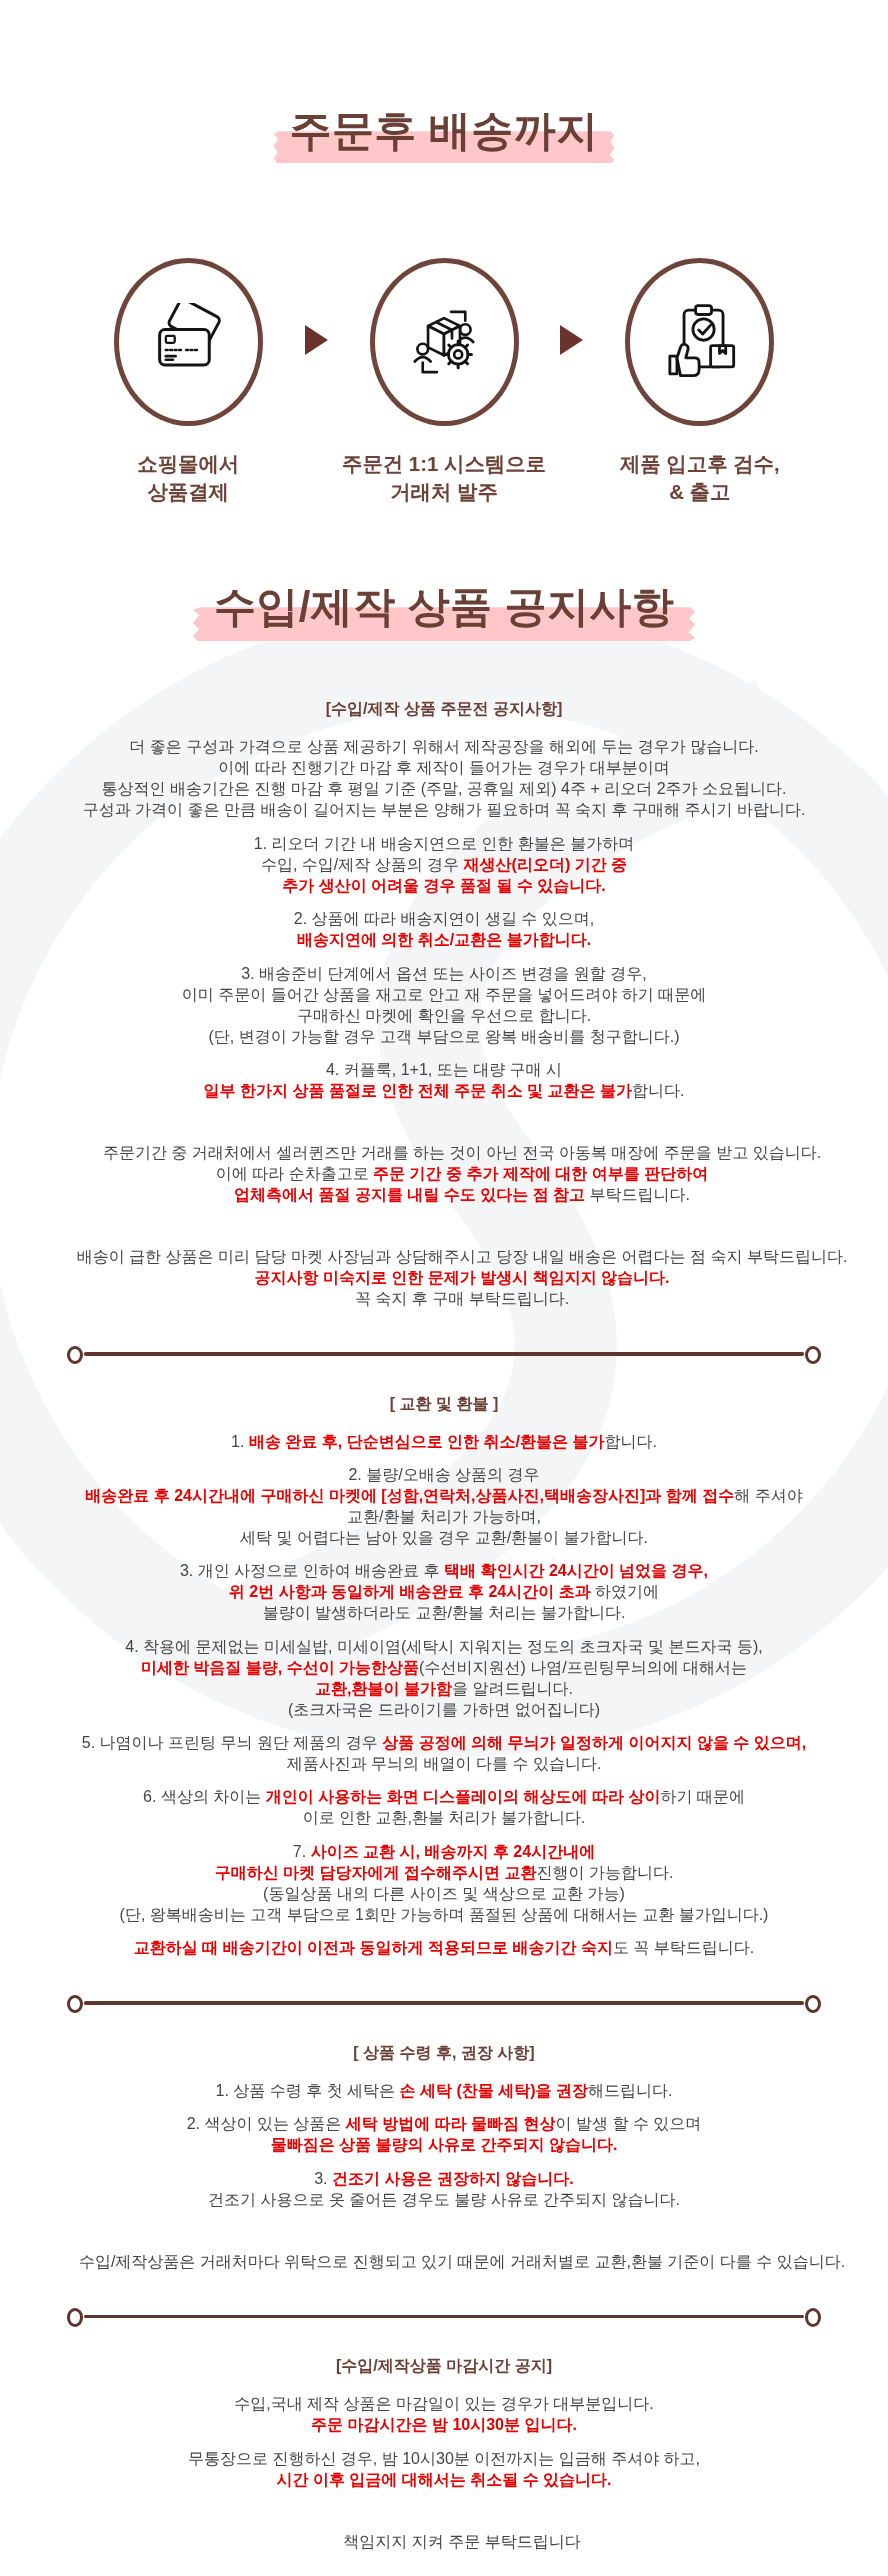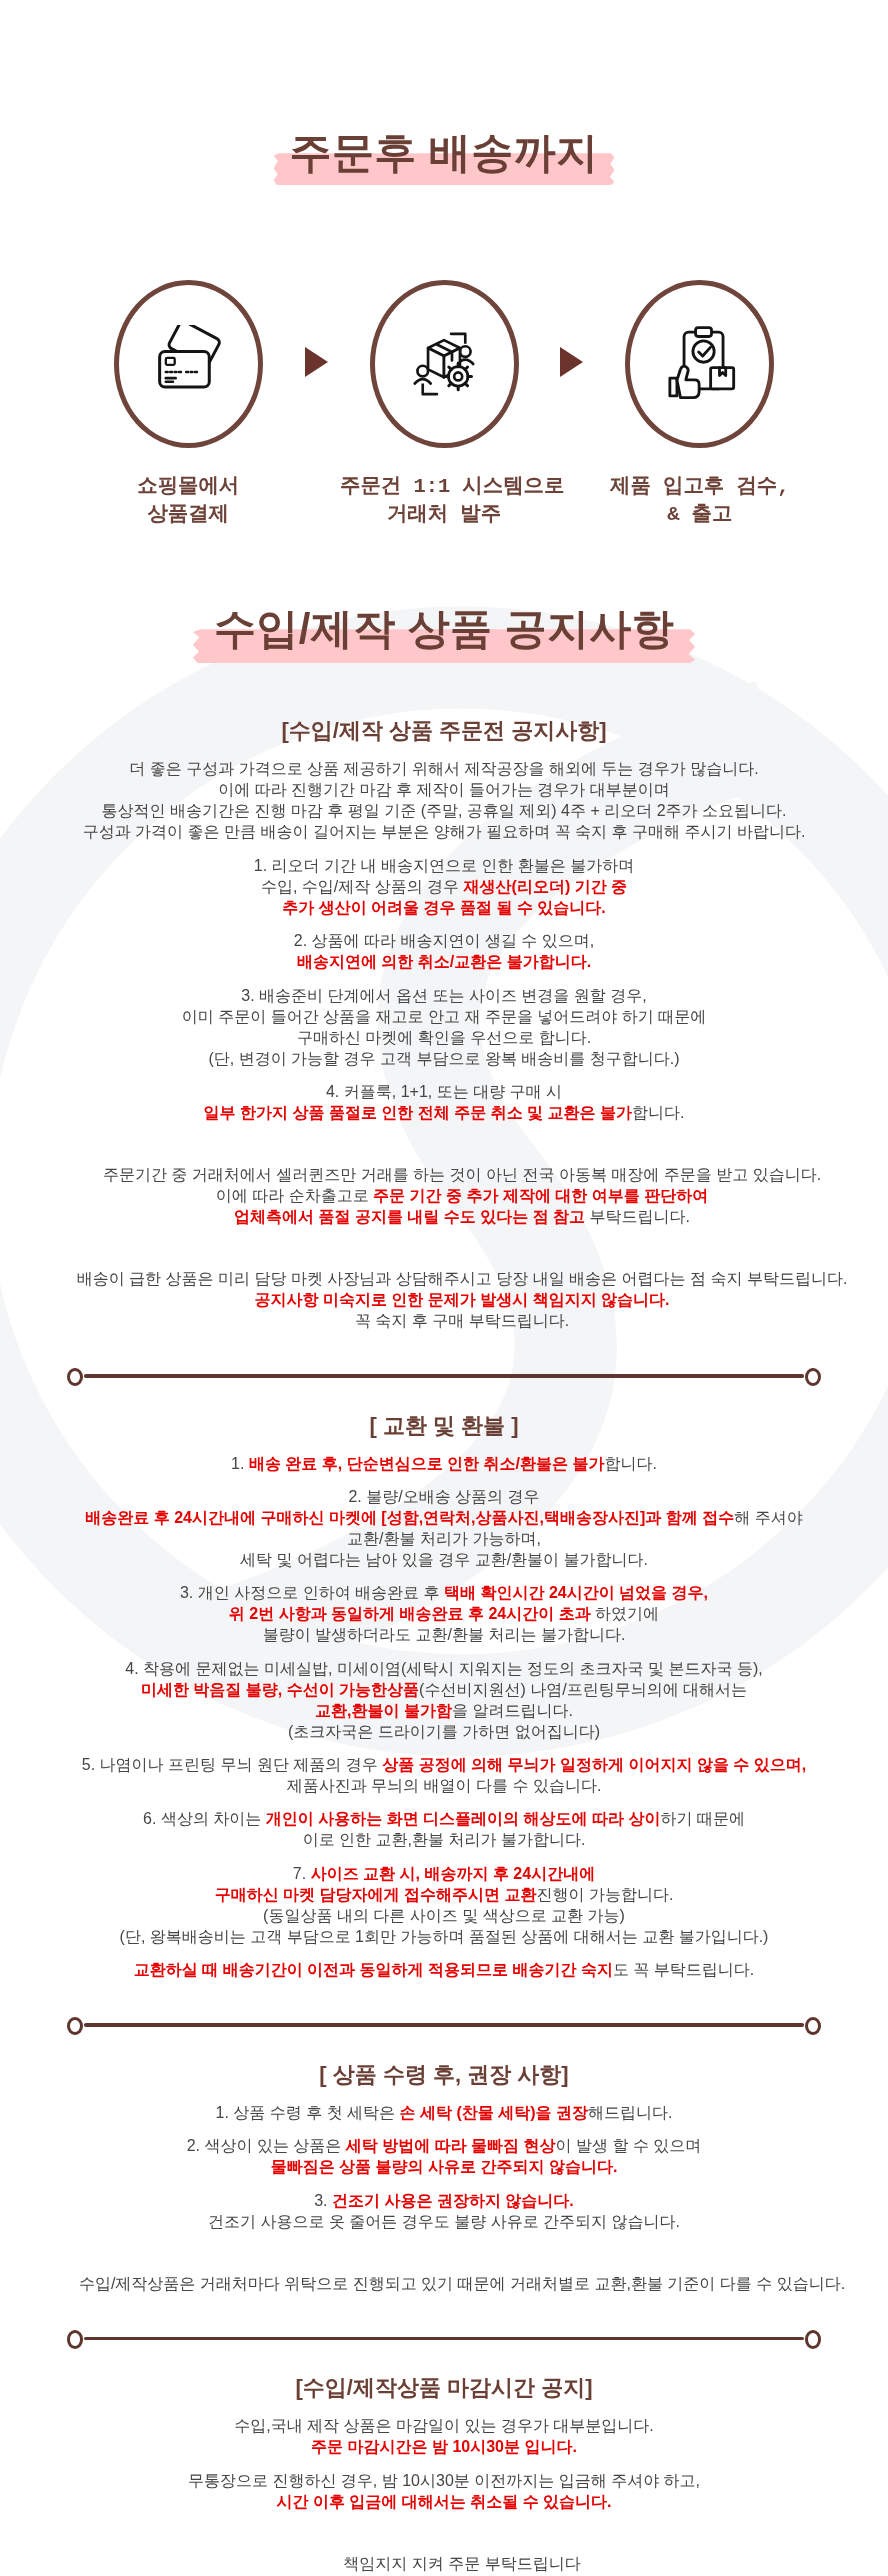--- a/index.html
+++ b/index.html
@@ -4,41 +4,41 @@
 <title>주문후 배송까지</title>
 <style>
   html,body{margin:0;padding:0;background:#ffffff;}
   body{font-family:"Liberation Sans","DejaVu Sans",sans-serif;}
   .page{position:relative;width:888px;height:2576px;margin:0 auto;background:#fff;overflow:hidden;}
   .wm{position:absolute;top:0;left:0;z-index:0;pointer-events:none;}
   .content{position:relative;z-index:1;}
 
   
   .title-wrap{text-align:center;}
-  .tw1{padding-top:80px;margin-top:22px;}
+  .tw1{padding-top:80px;}
   .tw2{margin-top:43px;}
   .big-title{display:inline-block;position:relative;font-weight:800;color:#6a4036;letter-spacing:0.4px;line-height:1.1;}
   .t1{font-size:42px;}
   .t2{font-size:42px;}
   .band{position:absolute;bottom:-9px;left:-16px;right:-16px;height:32px;background:#ffc7ca;z-index:0;
     clip-path:polygon(1.5% 0,99% 0,100% 14%,98.8% 32%,100% 52%,98.7% 74%,100% 90%,98.9% 100%,1% 100%,0 84%,1.2% 66%,0 46%,1.3% 24%,0 8%);}
   .t2 .band{bottom:-10.7px;height:34px;left:-21px;right:-21px;}
   .tx{position:relative;z-index:1;}
 
   
   .process{margin-top:76px;display:flex;justify-content:center;align-items:flex-start;}
-  .step{width:208px;text-align:center;font-family:Liberation Mono, monospace;}
+  .step{width:208px;text-align:center;}
   .circle{width:139px;height:158px;border:5.3px solid #6e443b;border-radius:50%;margin:0 auto;background:#fff;
     display:flex;align-items:center;justify-content:center;}
   .step-label{margin-top:25px;font-size:20.4px;font-weight:700;color:#6d4238;line-height:27.5px;white-space:nowrap;}
   .arrow{width:0;height:0;border-left:23px solid #6a332c;border-top:15px solid transparent;border-bottom:15px solid transparent;margin:67px 12.4px 0;}
 
   
   #sections{margin-top:30px;}
-  .section-heading{font-size:22px;font-weight:700;color:#6a4036;line-height:27px;margin:0 0 14px;text-align:center;}
+  .section-heading{font-size:16px;font-weight:700;color:#6a4036;line-height:27px;margin:0 0 14px;text-align:center;}
   .block{margin-top:12.4px;}
   .block.lg{margin-top:41px;padding-left:36px;}
   .line{font-size:16px;line-height:21px;color:#454545;text-align:center;white-space:nowrap;}
   .red{color:#e60202;font-weight:700;}
   .divider{position:relative;width:720px;height:3.6px;background:#5e362d;border-radius:1.8px;margin:43px auto 34px;}
   .divider::before,.divider::after{content:"";position:absolute;top:-6.2px;width:9.8px;height:12.4px;background:#fff;
     border:3.1px solid #5e362d;border-radius:50%;}
   .divider::before{left:-17px;}
   .divider::after{right:-17px;}
 </style>

